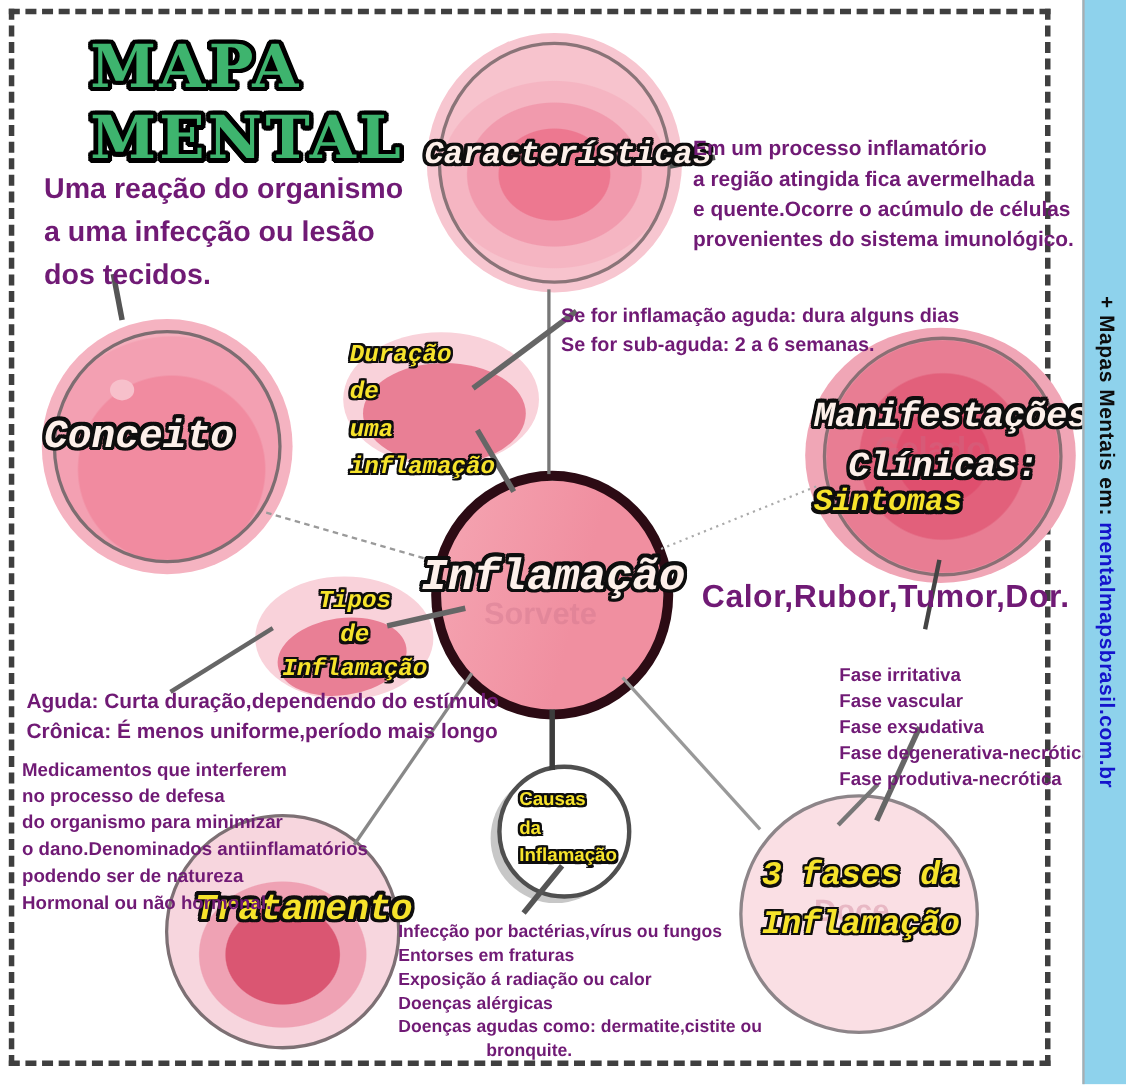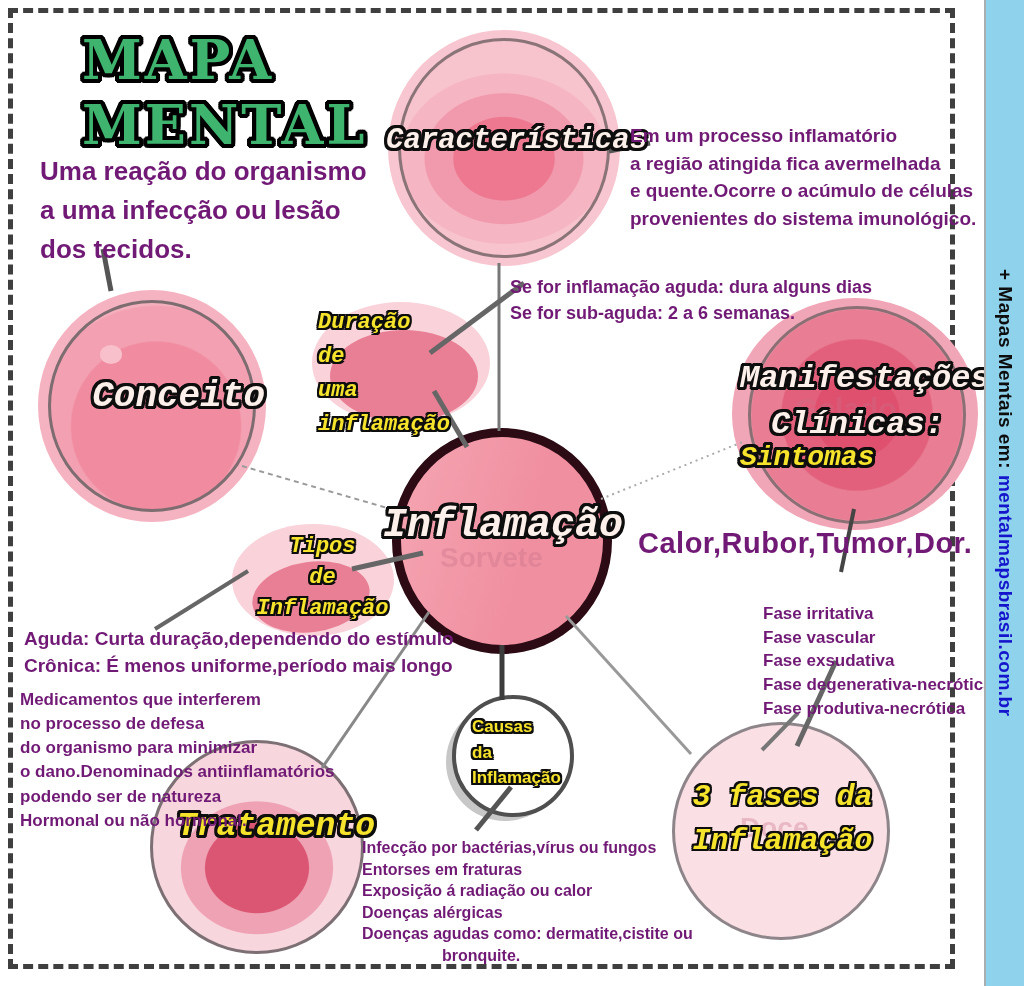--- a/index.html
+++ b/index.html
@@ -57,21 +57,21 @@
   #fas-disc{left:672px;top:722px;width:218px;height:218px;border:3px solid #8d8589;box-sizing:border-box;
     background:#fadfe4;}
   #cau-disc{left:452px;top:695px;width:122px;height:122px;border:4px solid #4f4f4f;box-sizing:border-box;
     background:#ffffff;box-shadow:-8px 6px 0 -2px #c7c7c7;}
   #dur-blob{left:312px;top:302px;width:178px;height:122px;background:#f9d2da;}
   #dur-inner{left:330px;top:330px;width:148px;height:92px;background:#e97f95;}
   #tip-blob{left:232px;top:524px;width:162px;height:112px;background:#f9d2da;}
   #tip-inner{left:252px;top:562px;width:118px;height:70px;background:#e97f95;transform:rotate(-8deg);}
   
   #lbl-carac{position:absolute;left:386px;top:124px;width:250px;text-align:center;font-size:29px;}
-  #lbl-conceito{position:absolute;left:40px;top:376px;width:225px;text-align:right;font-size:36px;}
+  #lbl-conceito{position:absolute;left:40px;top:376px;width:225px;text-align:left;font-size:36px;}
   #lbl-inflamacao{position:absolute;left:383px;top:503px;width:240px;text-align:center;font-size:40px;}
   #lbl-man-top{position:absolute;left:740px;top:356px;width:235px;text-align:center;font-size:32px;line-height:1.45;}
   #lbl-man-bottom{position:absolute;left:740px;top:442px;width:235px;text-align:left;font-size:28px;}
   #lbl-duracao{position:absolute;left:318px;top:306px;width:180px;text-align:left;font-size:22px;line-height:1.55;}
   #lbl-tipos{position:absolute;left:240px;top:532px;width:165px;text-align:center;font-size:22px;line-height:1.4;}
   #lbl-tratamento{position:absolute;left:145px;top:808px;width:230px;text-align:right;font-size:33px;}
   #lbl-causas{position:absolute;left:472px;top:714px;width:110px;text-align:left;font-size:17px;line-height:1.5;
               font-weight:bold;}
   #lbl-fases{position:absolute;left:665px;top:776px;width:235px;text-align:center;font-size:30px;line-height:1.45;}
   #wm-delicioso{left:430px;top:152px;font-size:33px;}

